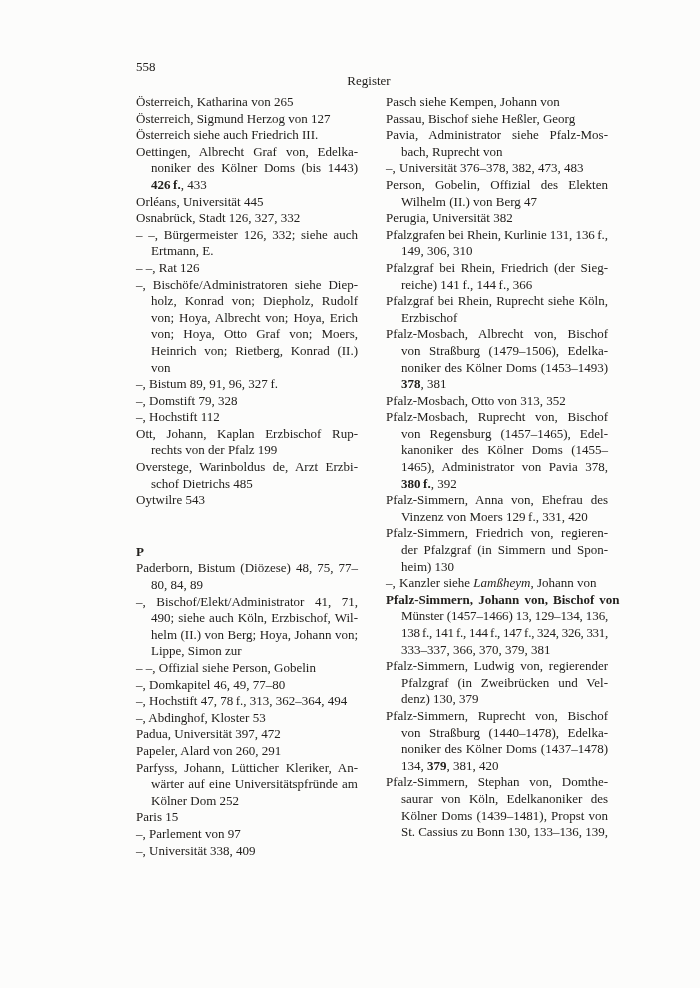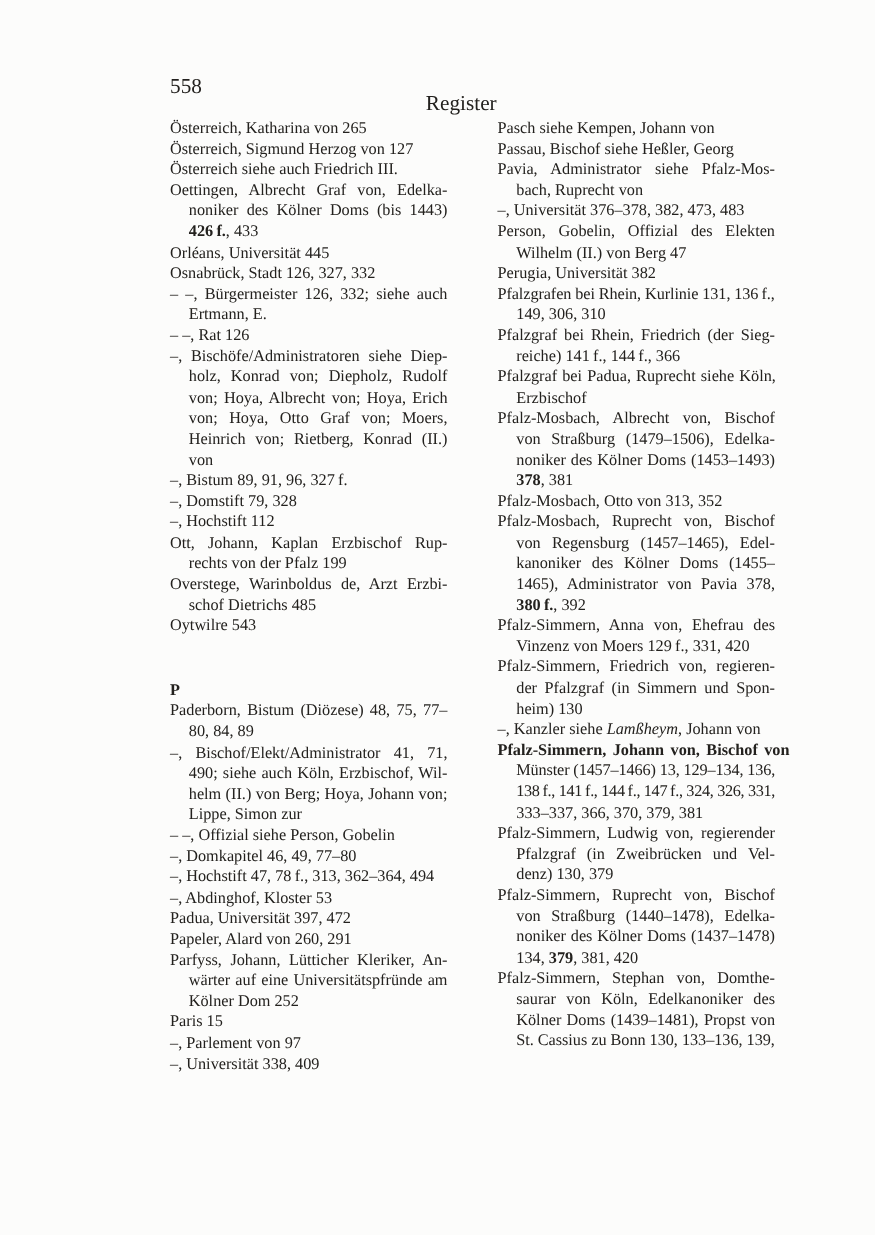--- a/index.html
+++ b/index.html
@@ -1,22 +1,22 @@
 <!DOCTYPE html>
 <html><head>
 <meta charset="utf-8">
 <style>
   html,body{margin:0;padding:0;}
   body{width:700px;height:988px;background:#fcfcfb;}
   .page{position:relative;width:700px;height:988px;background:#fcfcfb;color:#23211e;
         font-family:"Liberation Serif", serif;overflow:hidden;}
-  .header{position:absolute;left:136px;top:59px;width:466px;height:20px;font-size:17px;}
+  .header{position:absolute;left:136px;top:59px;width:466px;height:20px;font-size:13px;}
   .pagenum{position:absolute;left:0;top:0;}
   .running{width:100%;text-align:center;margin-top:14px;}
-  .columns{position:absolute;left:136px;top:94px;display:flex;gap:40px;}
+  .columns{position:absolute;left:136px;top:94px;display:flex;gap:28px;}
   .col{width:222px;font-size:13px;line-height:16.6px;}
   .line{white-space:nowrap;}
   .line .t{display:inline-block;white-space:nowrap;}
   .cont{margin-left:15px;}
   .section.with-heading{margin-top:35px;}
   .heading{font-weight:bold;}
   .b{font-weight:bold;}
   .i{font-style:italic;}
 </style>
 </head>
@@ -156,21 +156,21 @@
           </div>
           <div class="entry">
             <div class="line"><span class="t" style="letter-spacing: -0.08px;"><span>Pfalzgrafen bei Rhein, Kurlinie 131, 136 f.,</span></span></div>
             <div class="line cont last"><span class="t"><span>149, 306, 310</span></span></div>
           </div>
           <div class="entry">
             <div class="line"><span class="t" style="word-spacing: 2.38px;"><span>Pfalzgraf bei Rhein, Friedrich (der Sieg-</span></span></div>
             <div class="line cont last"><span class="t"><span>reiche) 141 f., 144 f., 366</span></span></div>
           </div>
           <div class="entry">
-            <div class="line"><span class="t" style="word-spacing: 0.86px;"><span>Pfalzgraf bei Padua, Ruprecht siehe Köln,</span></span></div>
+            <div class="line"><span class="t" style="word-spacing: 0.86px;"><span>Pfalzgraf bei Rhein, Ruprecht siehe Köln,</span></span></div>
             <div class="line cont last"><span class="t"><span>Erzbischof</span></span></div>
           </div>
           <div class="entry">
             <div class="line"><span class="t" style="word-spacing: 7.45px;"><span>Pfalz-Mosbach, Albrecht von, Bischof</span></span></div>
             <div class="line cont"><span class="t" style="word-spacing: 5.29px;"><span>von Straßburg (1479–1506), Edelka-</span></span></div>
             <div class="line cont"><span class="t" style="word-spacing: 0.66px;"><span>noniker des Kölner Doms (1453–1493)</span></span></div>
             <div class="line cont last"><span class="t"><span class="b">378</span><span>, 381</span></span></div>
           </div>
           <div class="entry">
             <div class="line last"><span class="t"><span>Pfalz-Mosbach, Otto von 313, 352</span></span></div>

